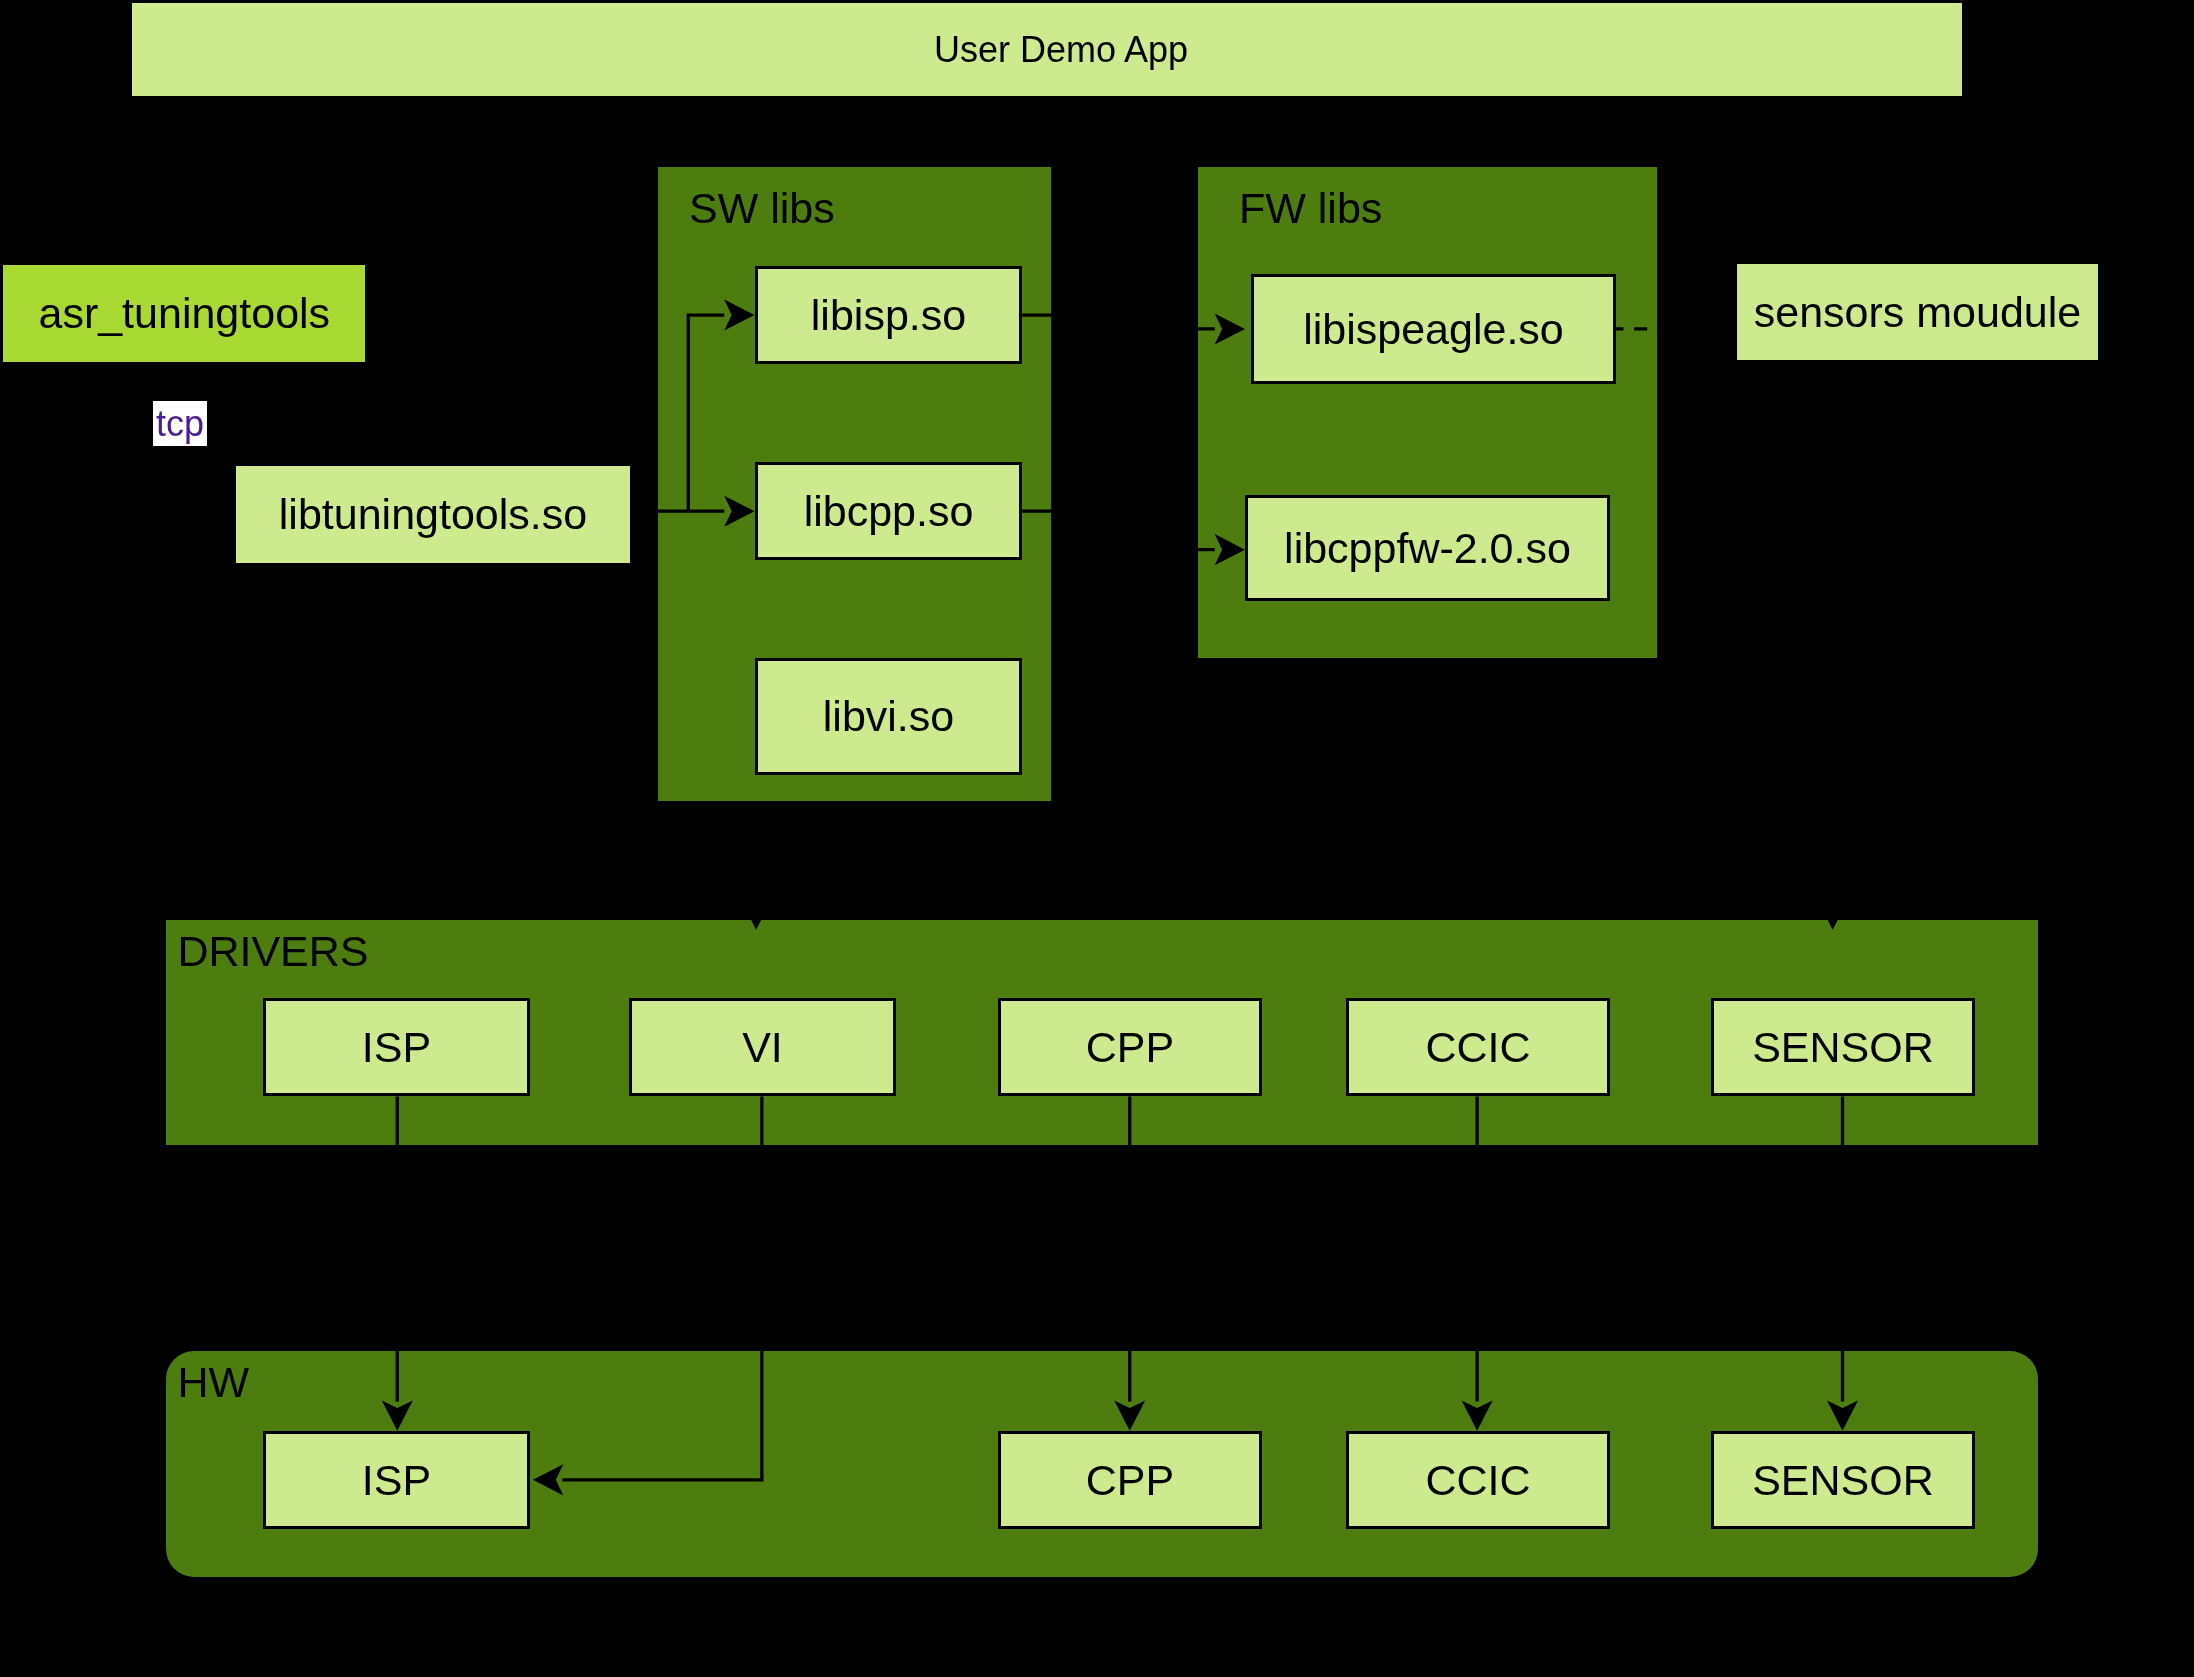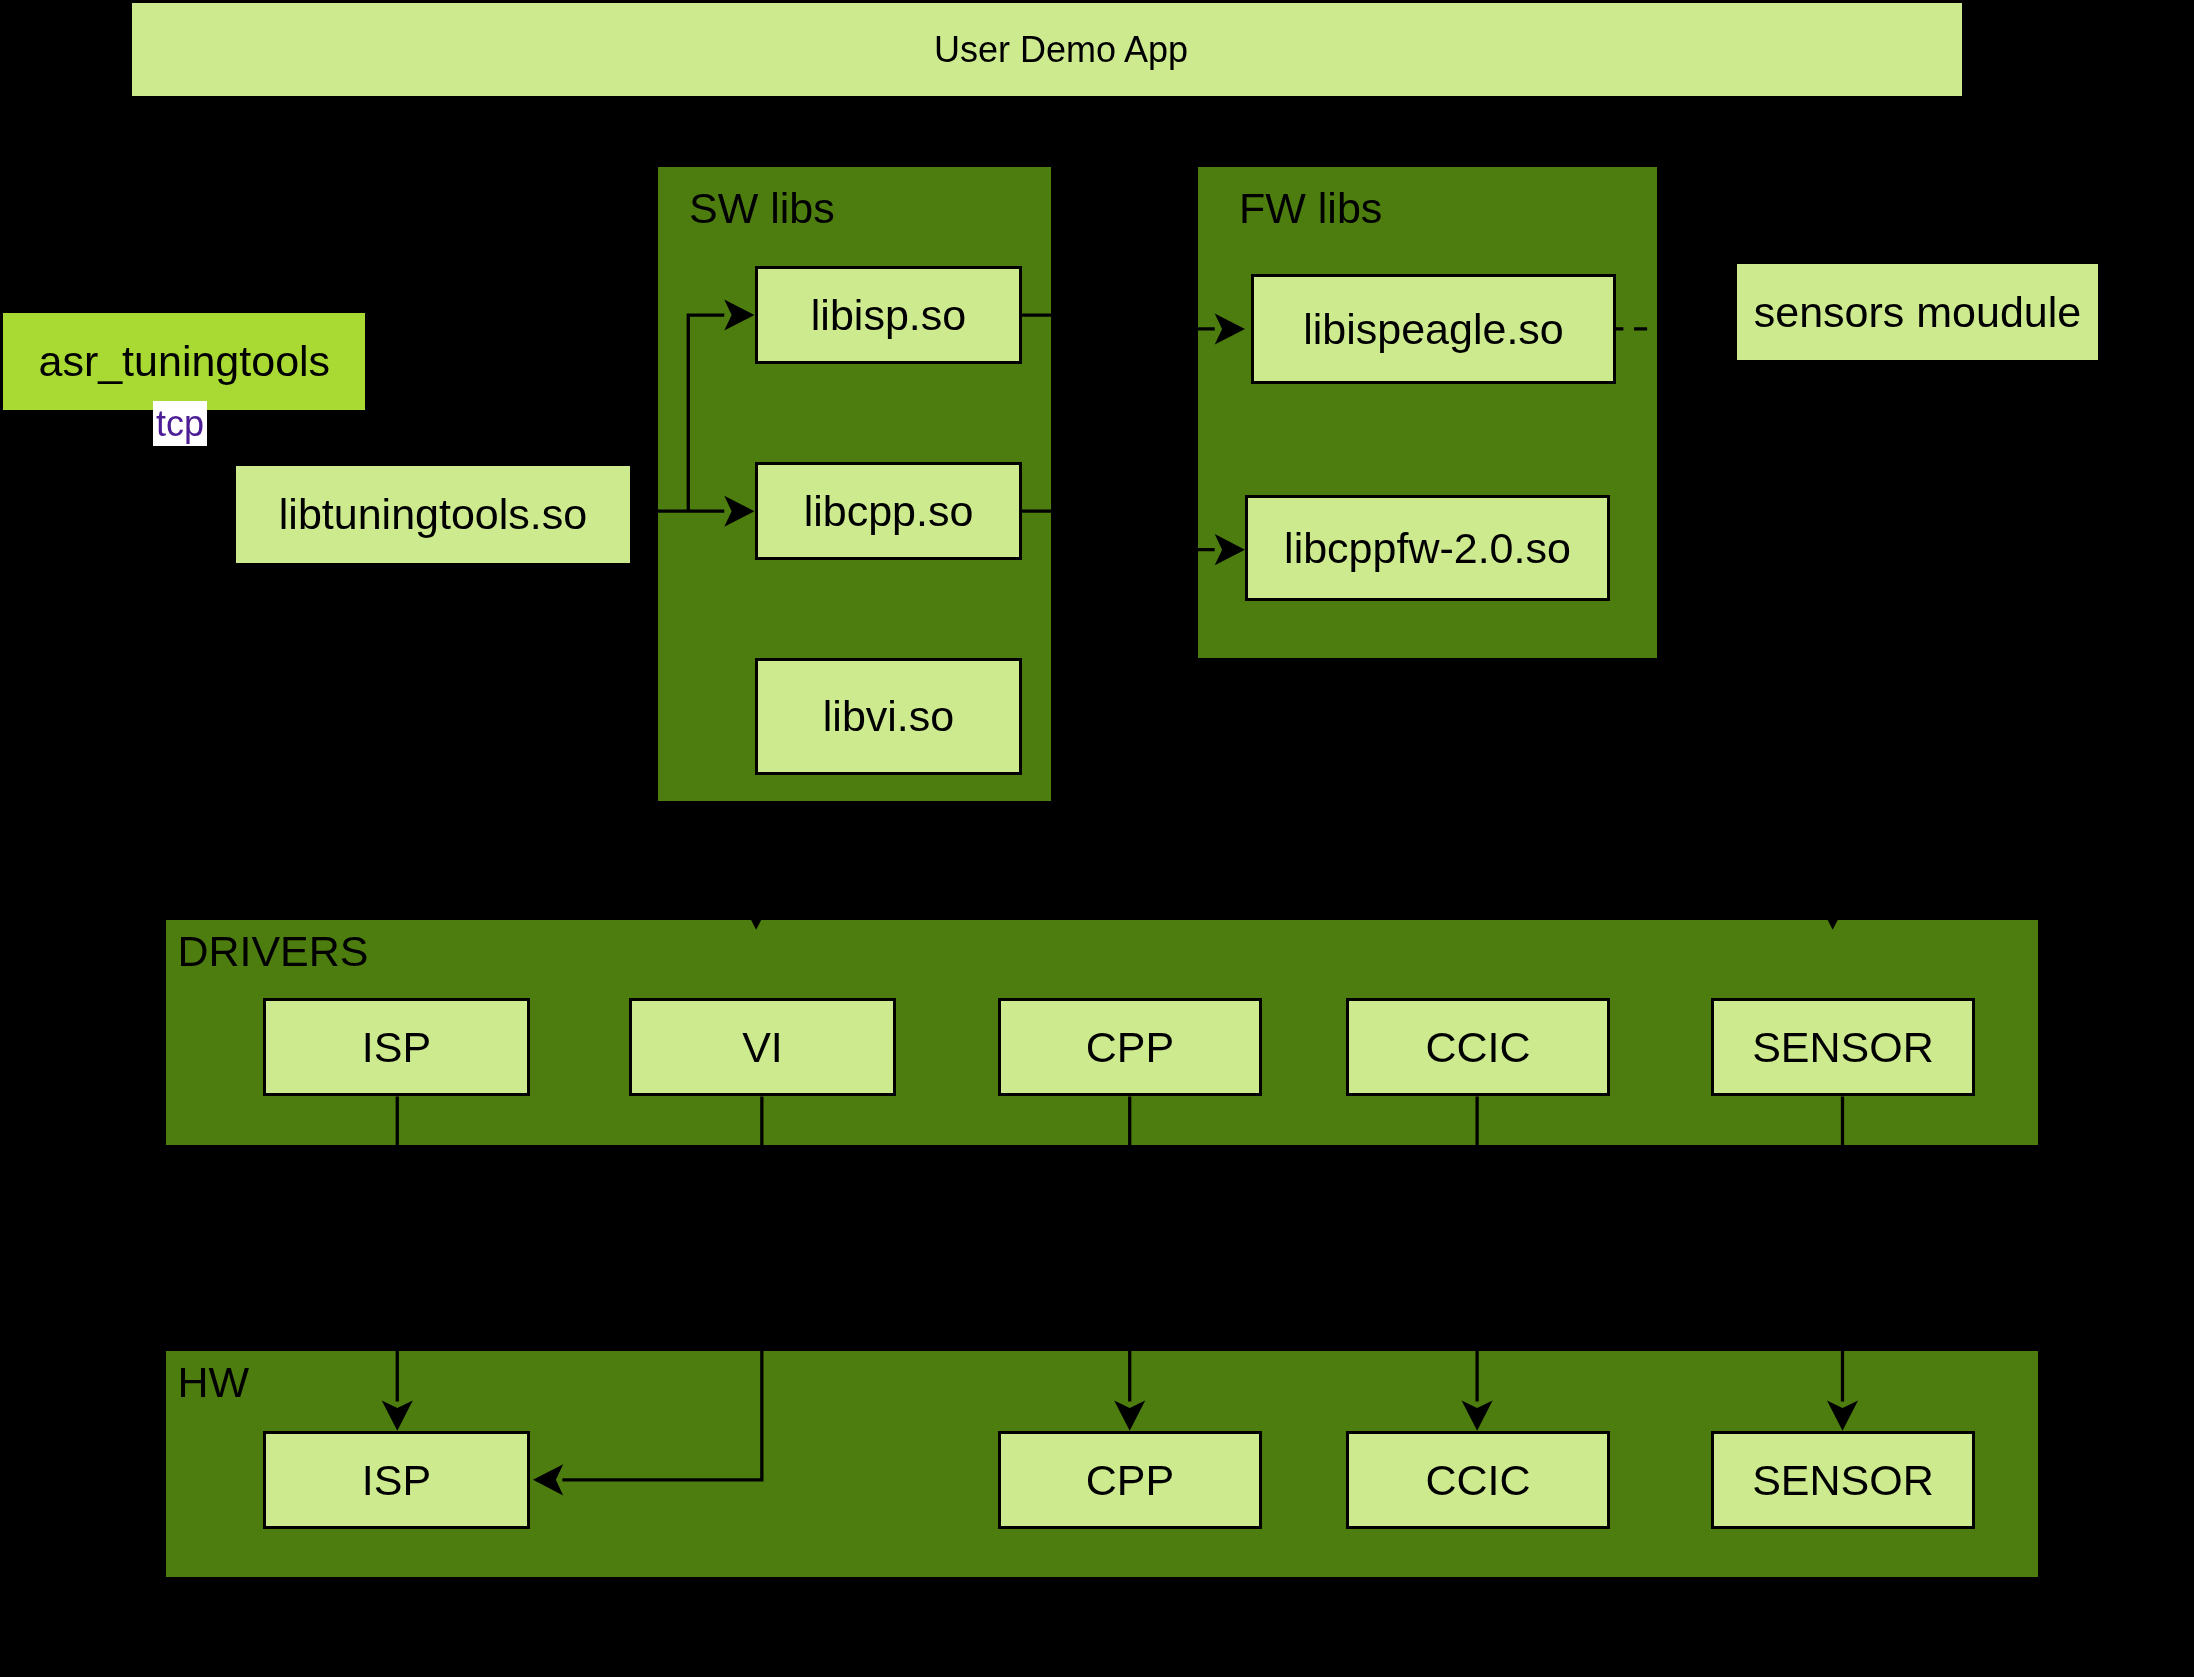--- a/index.html
+++ b/index.html
@@ -39,21 +39,21 @@
   </div>
 
   <div class="container" style="left:1198px;top:167px;width:459px;height:491px;">
     <div class="container-label" style="left:41px;top:18px;">FW libs</div>
   </div>
 
   <div class="container" style="left:166px;top:920px;width:1872px;height:225px;">
     <div class="container-label" style="left:11.4px;top:8.2px;">DRIVERS</div>
   </div>
 
-  <div class="container" style="left:166px;top:1351px;width:1872px;height:226px;">
+  <div class="container" style="left:166px;top:1351px;width:1872px;height:226px;border-radius:28px;">
     <div class="container-label" style="left:11.4px;top:8.2px;">HW</div>
   </div>
 
   <svg class="edges" width="2194" height="1678" viewBox="0 0 2684 2052">
 
     <g>
       <path d="M220 443 V570"></path>
     </g>
 
     <g>
@@ -111,21 +111,21 @@
     </g>
 
     <g>
       <path d="M2254 1341 V1714"></path>
       <polygon points="2254,1750 2235,1713 2254,1722 2273,1713"></polygon>
     </g>
   </svg>
 
   <div class="node bar-title" style="left:132px;top:3.3px;width:1830px;height:93px;">User Demo App</div>
 
-  <div class="node bright" style="left:3.3px;top:265px;width:362px;height:97px;margin-top:48px;">asr_tuningtools</div>
+  <div class="node bright" style="left:3.3px;top:265px;width:362px;height:97px;">asr_tuningtools</div>
 
   <div class="edge-label" style="left:153px;top:401px;width:54px;height:45px;">tcp</div>
 
   <div class="node" style="left:236px;top:466px;width:394px;height:97px;">libtuningtools.so</div>
 
   <div class="node" style="left:1737px;top:264px;width:361px;height:96px;">sensors moudule</div>
 
   <div class="node bordered" style="left:755px;top:266px;width:267px;height:98px;">libisp.so</div>
   <div class="node bordered" style="left:755px;top:462px;width:267px;height:98px;text-align:right;">libcpp.so</div>
   <div class="node bordered" style="left:755px;top:658px;width:267px;height:117px;">libvi.so</div>

